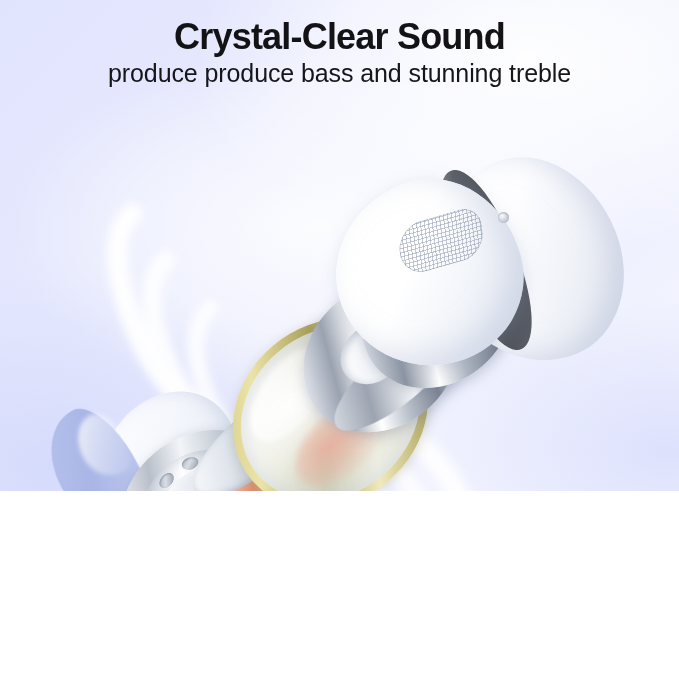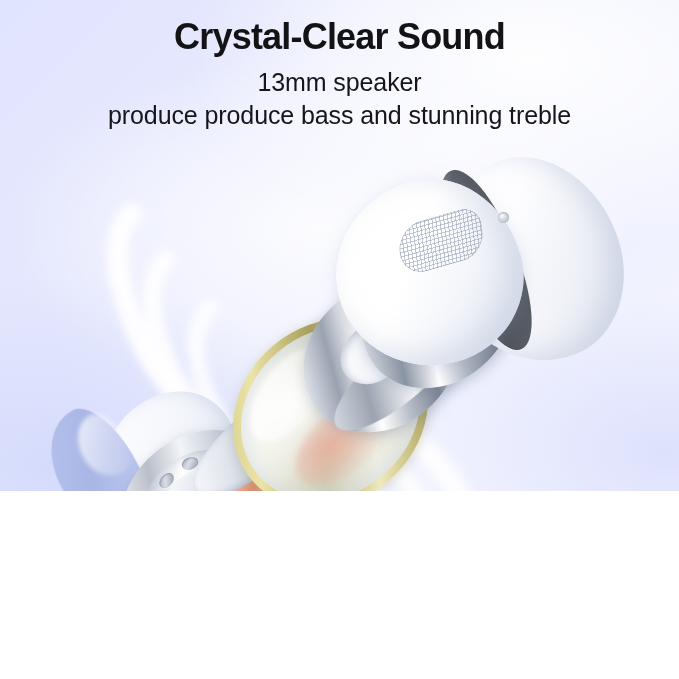--- a/index.html
+++ b/index.html
@@ -353,17 +353,16 @@
       <div class="tip-band-hi"></div>
       <div class="tip-front"></div>
       <div class="grille"></div>
       <div class="sensor"></div>
     </div>
 
   </div>
 
   <div class="textblock">
     <h1 class="headline">Crystal-Clear Sound</h1>
-    <p class="subline sub1">13mm speaker</p>
     <p class="subline">produce produce bass and stunning treble</p>
   </div>
 
 </div>
 
 </body></html>

